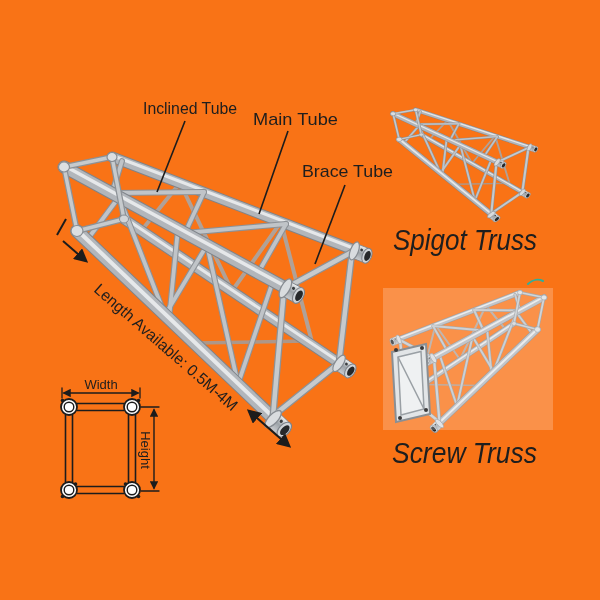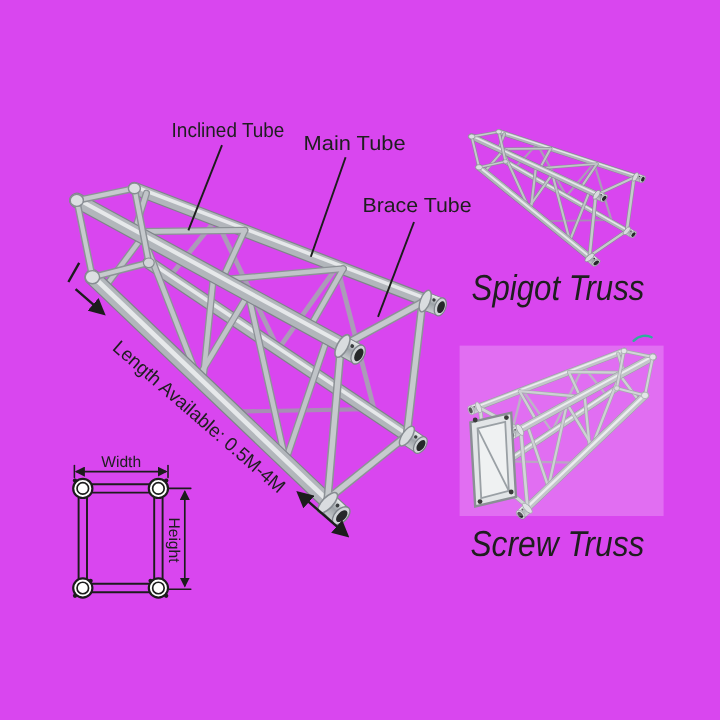--- a/index.html
+++ b/index.html
@@ -1,16 +1,16 @@
 <!DOCTYPE html>
 <html><head>
 <meta charset="utf-8">
 <style>
   html,body{margin:0;padding:0;background:#ffffff;}
-  .stage{position:relative;width:600px;height:600px;background:#d946ef;overflow:hidden;
+  .stage{position:relative;width:600px;height:600px;background:#f97316;overflow:hidden;
          font-family:"Liberation Sans",sans-serif;}
   svg{display:block;}
   text{font-family:"Liberation Sans",sans-serif;}
   .part-label{font-size:17px;}
   .product-label{font-size:30px;font-style:italic;}
   .dim-label{font-size:13px;}
   .len-label{font-size:16px;}
 </style>
 </head>
 <body>

